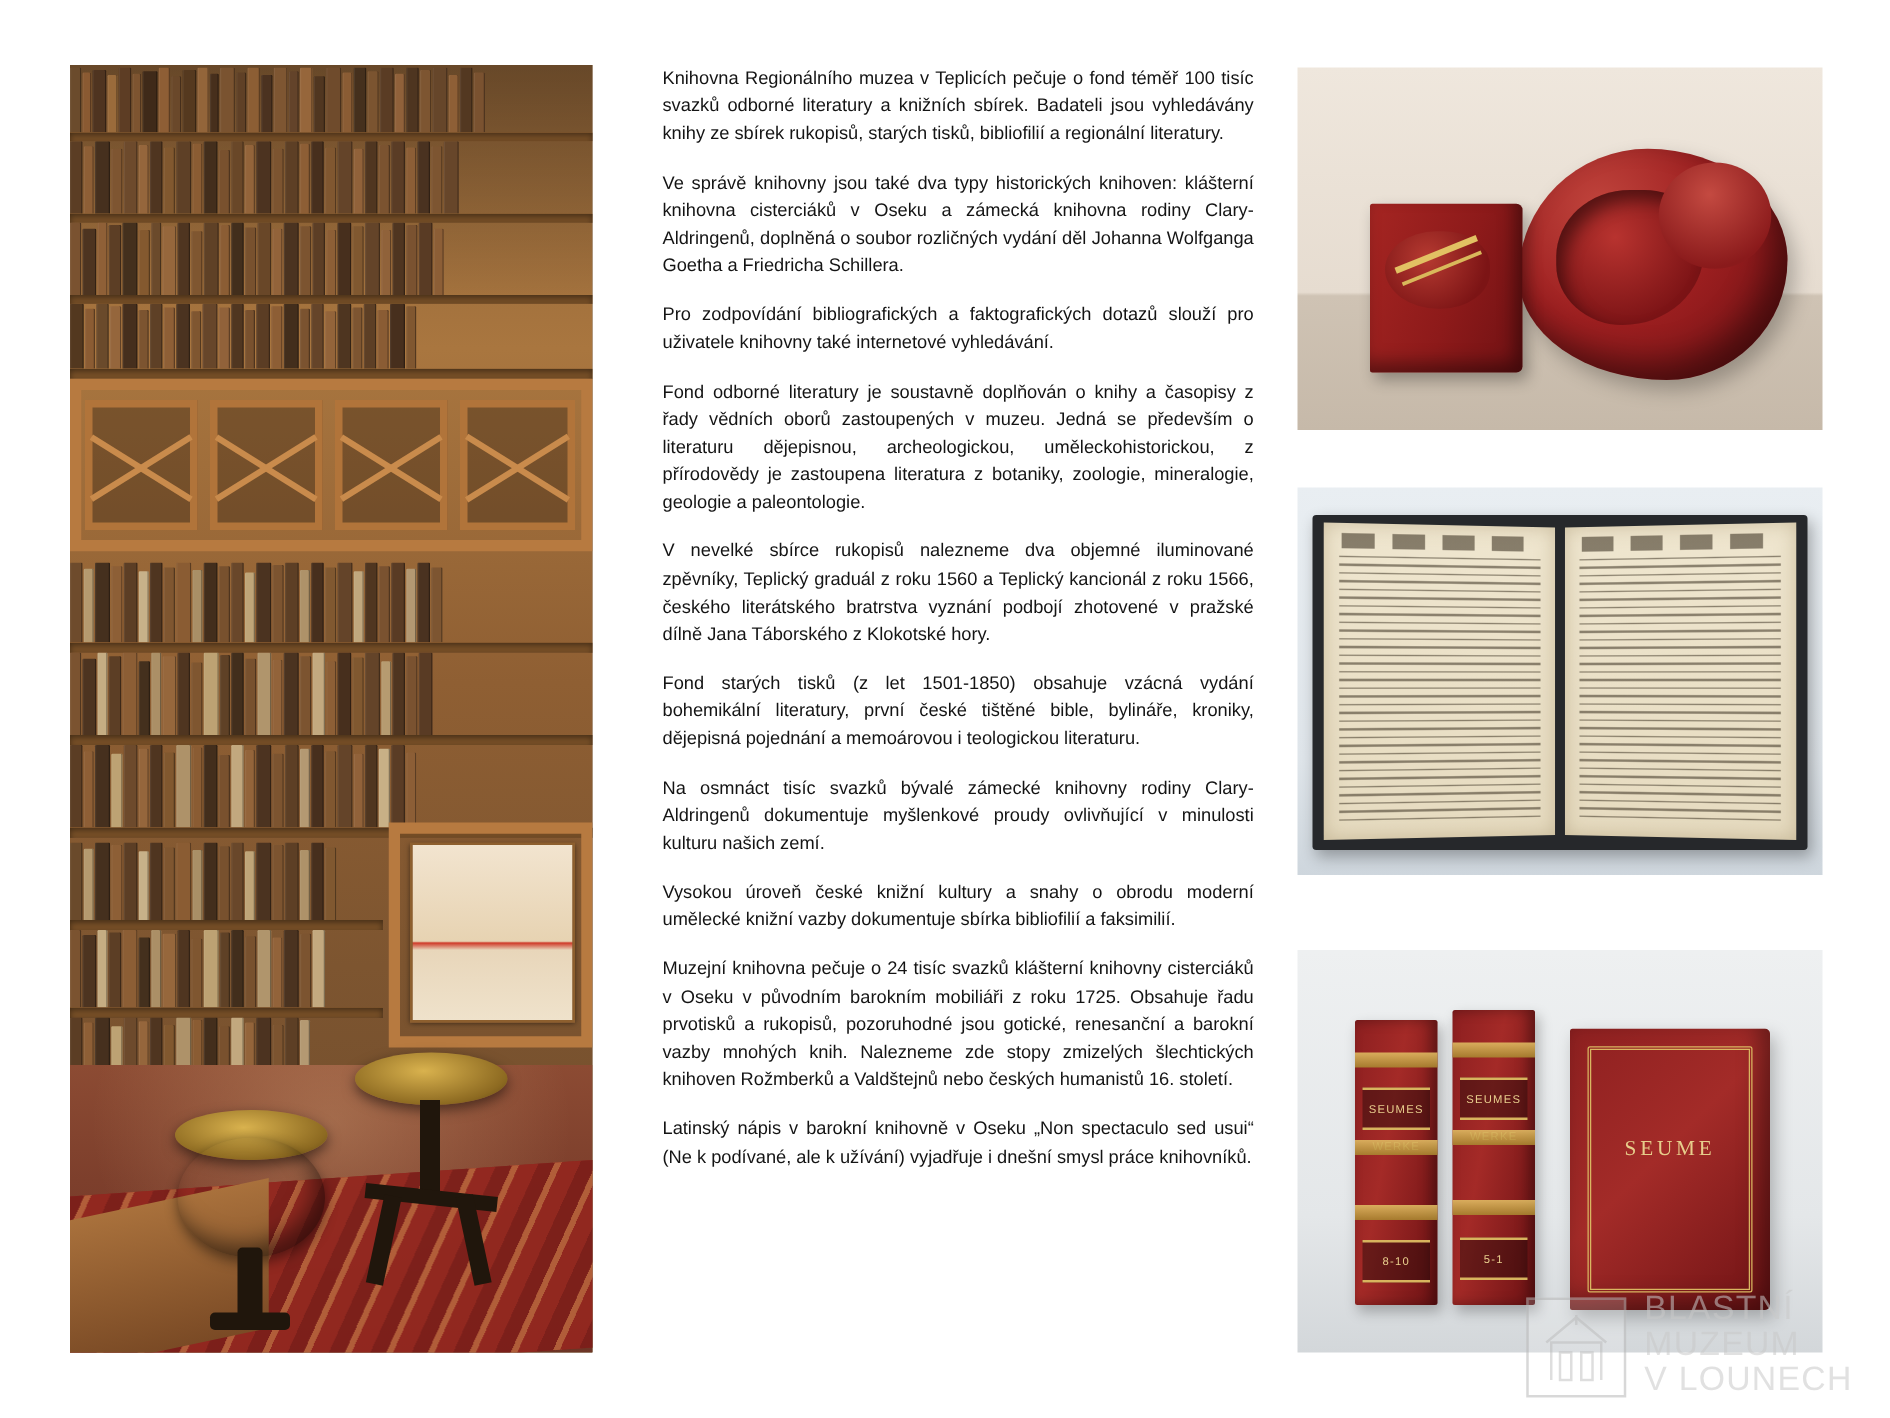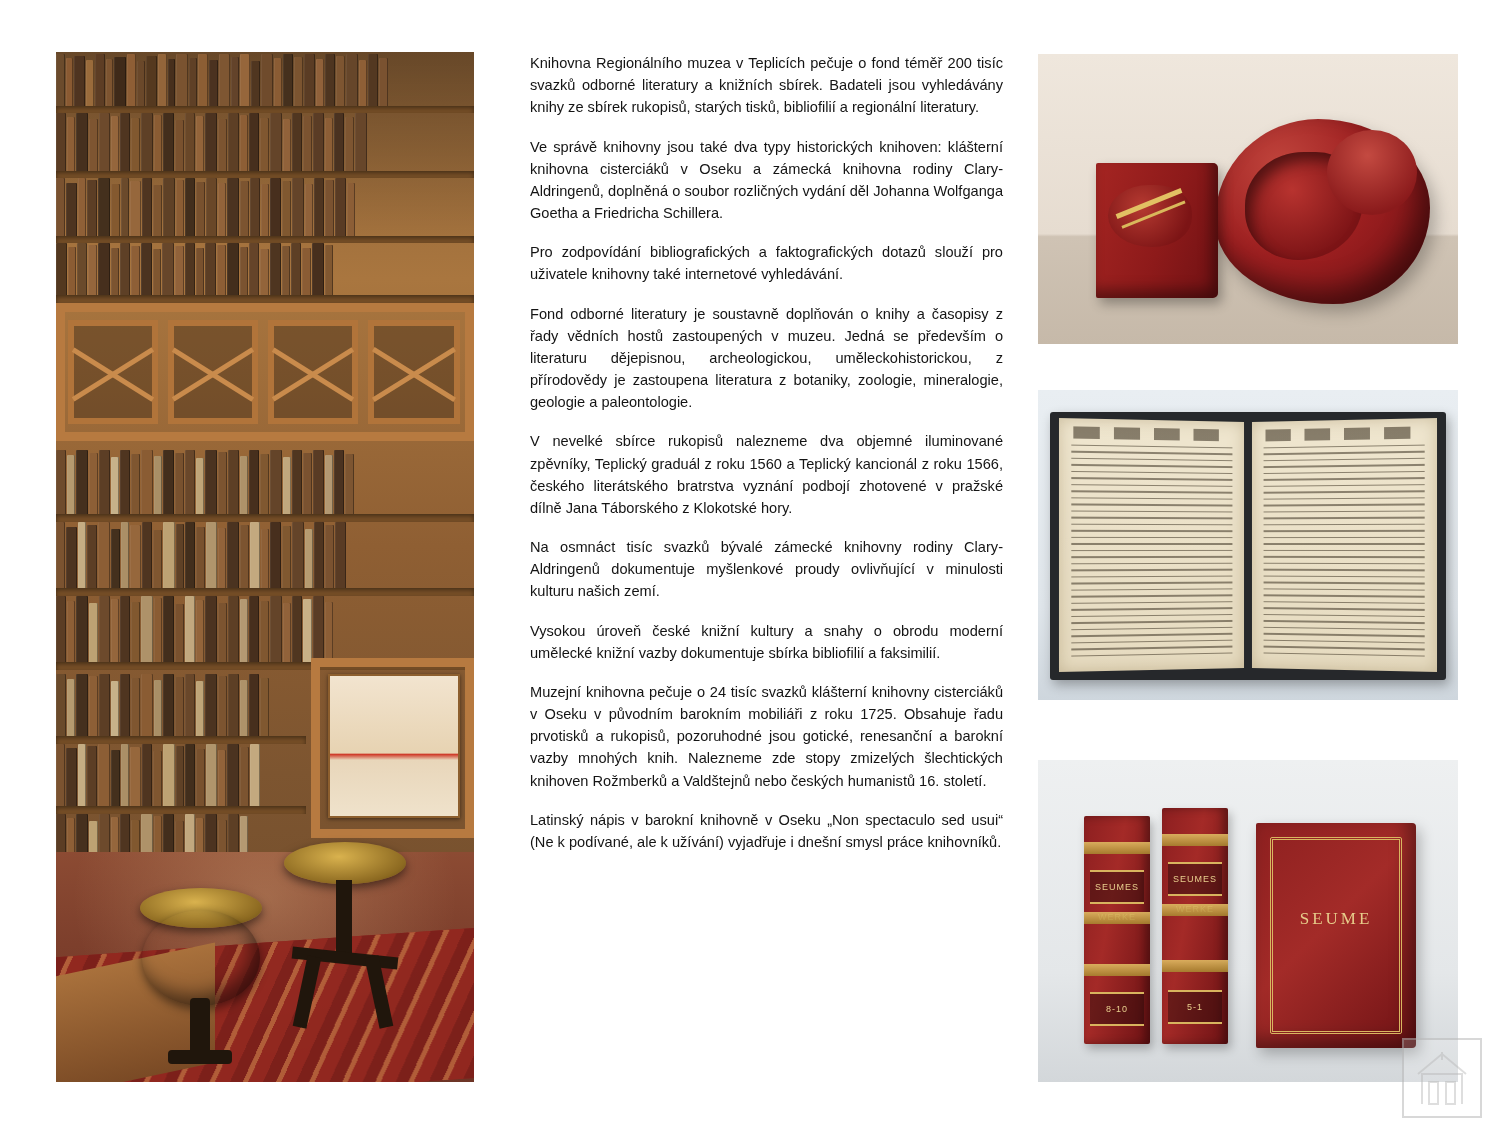--- a/index.html
+++ b/index.html
@@ -692,25 +692,26 @@
       <div class="globe-top" style="left:228px;top:790px;width:122px;height:42px;border-radius:50%;"></div>
       <div class="globe-stand" style="left:280px;top:828px;width:16px;height:82px;"></div>
       <div class="globe-stand" style="left:236px;top:900px;width:106px;height:12px;transform:rotate(6deg);"></div>
       <div class="globe-stand" style="left:244px;top:904px;width:14px;height:72px;transform:rotate(12deg);"></div>
       <div class="globe-stand" style="left:316px;top:904px;width:14px;height:72px;transform:rotate(-12deg);"></div>
     </div>
   </div>
 
   <div class="content">
 
-    <p class="body">Knihovna Regionálního muzea v Teplicích pečuje o fond téměř 200 tisíc svazků odborné literatury a knižních sbírek. Badateli jsou vyhledávány knihy ze sbírek rukopisů, starých tisků, bibliofilií a regionální literatury.</p>
+    <p class="body">Knihovna Regionálního muzea v Teplicích pečuje o fond téměř 100 tisíc svazků odborné literatury a knižních sbírek. Badateli jsou vyhledávány knihy ze sbírek rukopisů, starých tisků, bibliofilií a regionální literatury.</p>
     <p class="body">Ve správě knihovny jsou také dva typy historických knihoven: klášterní knihovna cisterciáků v Oseku a zámecká knihovna rodiny Clary-Aldringenů, doplněná o soubor rozličných vydání děl Johanna Wolfganga Goetha a Friedricha Schillera.</p>
     <p class="body">Pro zodpovídání bibliografických a faktografických dotazů slouží pro uživatele knihovny také internetové vyhledávání.</p>
-    <p class="body">Fond odborné literatury je soustavně doplňován o knihy a časopisy z řady vědních hostů zastoupených v muzeu. Jedná se především o literaturu dějepisnou, archeologickou, uměleckohistorickou, z přírodovědy je zastoupena literatura z botaniky, zoologie, mineralogie, geologie a paleontologie.</p>
+    <p class="body">Fond odborné literatury je soustavně doplňován o knihy a časopisy z řady vědních oborů zastoupených v muzeu. Jedná se především o literaturu dějepisnou, archeologickou, uměleckohistorickou, z přírodovědy je zastoupena literatura z botaniky, zoologie, mineralogie, geologie a paleontologie.</p>
     <p class="body">V nevelké sbírce rukopisů nalezneme dva objemné iluminované zpěvníky, Teplický graduál z roku 1560 a Teplický kancionál z roku 1566, českého literátského bratrstva vyznání podbojí  zhotovené v pražské dílně Jana Táborského z Klokotské hory.</p>
+    <p class="body">Fond starých tisků (z let 1501-1850) obsahuje vzácná vydání bohemikální literatury, první české tištěné bible, bylináře, kroniky, dějepisná pojednání a memoárovou i teologickou literaturu.</p>
     <p class="body">Na osmnáct tisíc svazků bývalé zámecké knihovny rodiny Clary-Aldringenů dokumentuje myšlenkové proudy ovlivňující v minulosti kulturu našich zemí.</p>
     <p class="body">Vysokou úroveň české knižní kultury a snahy o obrodu moderní umělecké knižní vazby dokumentuje sbírka bibliofilií a faksimilií.</p>
     <p class="body">Muzejní knihovna pečuje o 24 tisíc svazků klášterní knihovny cisterciáků v Oseku v původním barokním mobiliáři z roku 1725. Obsahuje řadu prvotisků a rukopisů, pozoruhodné jsou gotické, renesanční a barokní vazby mnohých knih. Nalezneme zde stopy zmizelých šlechtických knihoven Rožmberků a Valdštejnů nebo českých humanistů 16. století.</p>
     <p class="body">Latinský nápis v barokní knihovně v Oseku „Non spectaculo sed usui“ (Ne k podívané, ale k užívání) vyjadřuje i dnešní smysl práce knihovníků.</p>
   </div>
 
   <div class="photo photo-bindings">
     <div class="sculpture"></div>
     <div class="red-book"></div>
   </div>
@@ -754,15 +755,20 @@
       <svg viewBox="0 0 76 76" width="76" height="76" aria-hidden="true">
         <g fill="none" stroke="#c4c4c4" stroke-width="2">
           <path d="M18 64 V34 h40 v30"></path>
           <path d="M14 34 L38 14 L62 34"></path>
           <rect x="25" y="42" width="9" height="22"></rect>
           <rect x="42" y="42" width="9" height="22"></rect>
           <path d="M38 20 v-8"></path>
         </g>
       </svg>
     </div>
+    <div class="wm-text">
+      <span>BLASTNÍ</span>
+      <span>MUZEUM</span>
+      <span>V LOUNECH</span>
+    </div>
   </div>
 
 </div>
 
 </body></html>

